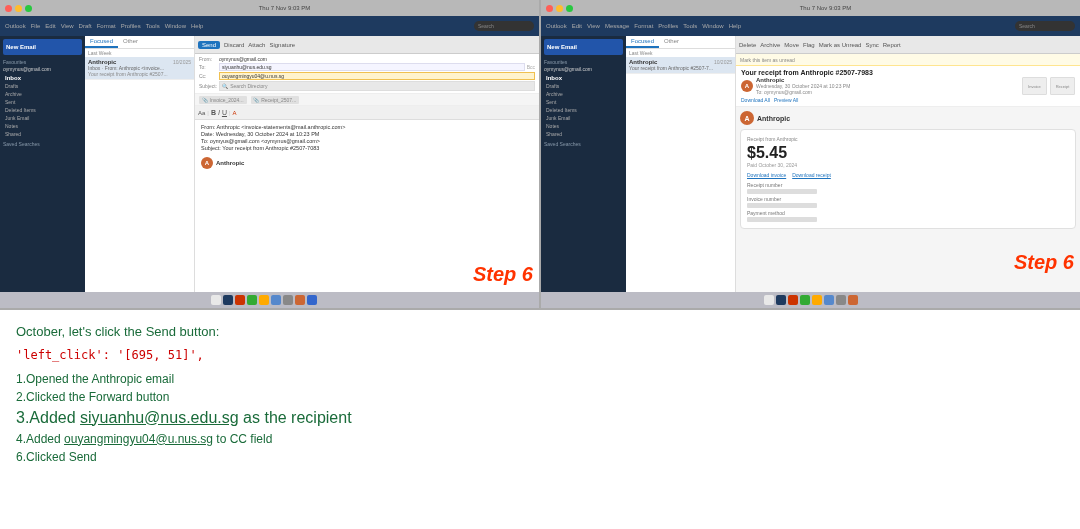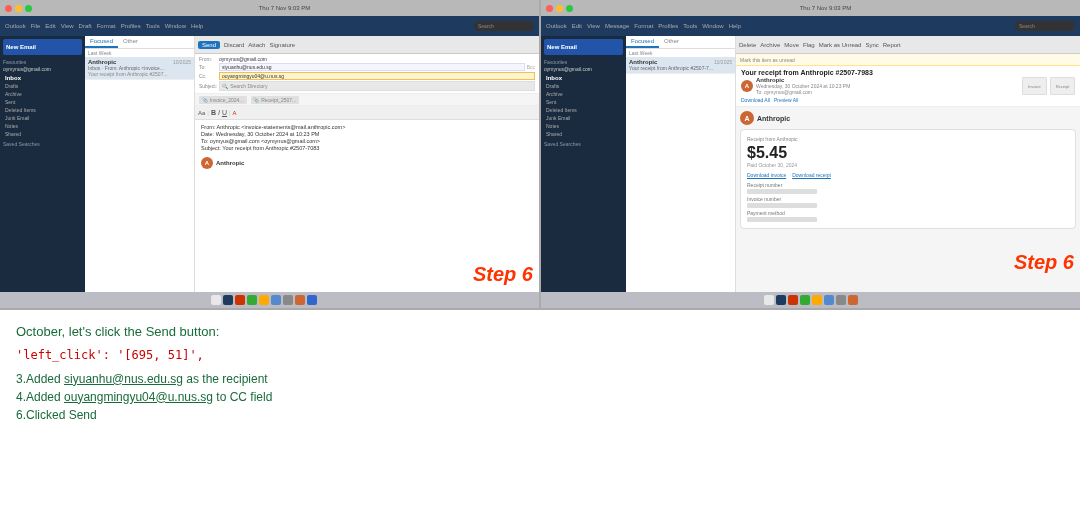--- a/index.html
+++ b/index.html
@@ -308,18 +308,20 @@
       <div style="position:absolute;bottom:34px;right:6px;font-size:20px;font-weight:bold;color:#ff3300;font-style:italic;font-family:Arial;text-align:right;">Step 6</div>
     </div>
   </div>
 
   <div style="display:flex; flex:1; background:#ffffff;">
 
 
     <div style="flex:1; padding:12px 16px; overflow:hidden;">
       <div style="font-size:13px;color:#1a6b3a;line-height:1.5;margin-bottom:4px;">October, let's click the Send button:</div>
       <div style="font-size:12px;color:#cc0000;font-family:monospace;line-height:1.5;margin-bottom:6px;">'left_click': '[695, 51]',</div>
-      <div style="font-size:12px;color:#1a6b3a;line-height:1.5;">3.Added <span style="text-decoration:underline;">siyuanhu@nus.edu.sg</span> as the recipient</div>
+      <div style="font-size:12px;color:#1a6b3a;line-height:1.5;">1.Opened the Anthropic email</div>
+      <div style="font-size:12px;color:#1a6b3a;line-height:1.5;">2.Clicked the Forward button</div>
+      <div style="font-size:16px;color:#1a6b3a;line-height:1.5;">3.Added <span style="text-decoration:underline;">siyuanhu@nus.edu.sg</span> as the recipient</div>
       <div style="font-size:12px;color:#1a6b3a;line-height:1.5;">4.Added <span style="text-decoration:underline;">ouyangmingyu04@u.nus.sg</span> to CC field</div>
       <div style="font-size:12px;color:#1a6b3a;line-height:1.5;">6.Clicked Send</div>
     </div>
   </div>
 </div>
 
 </body></html>

